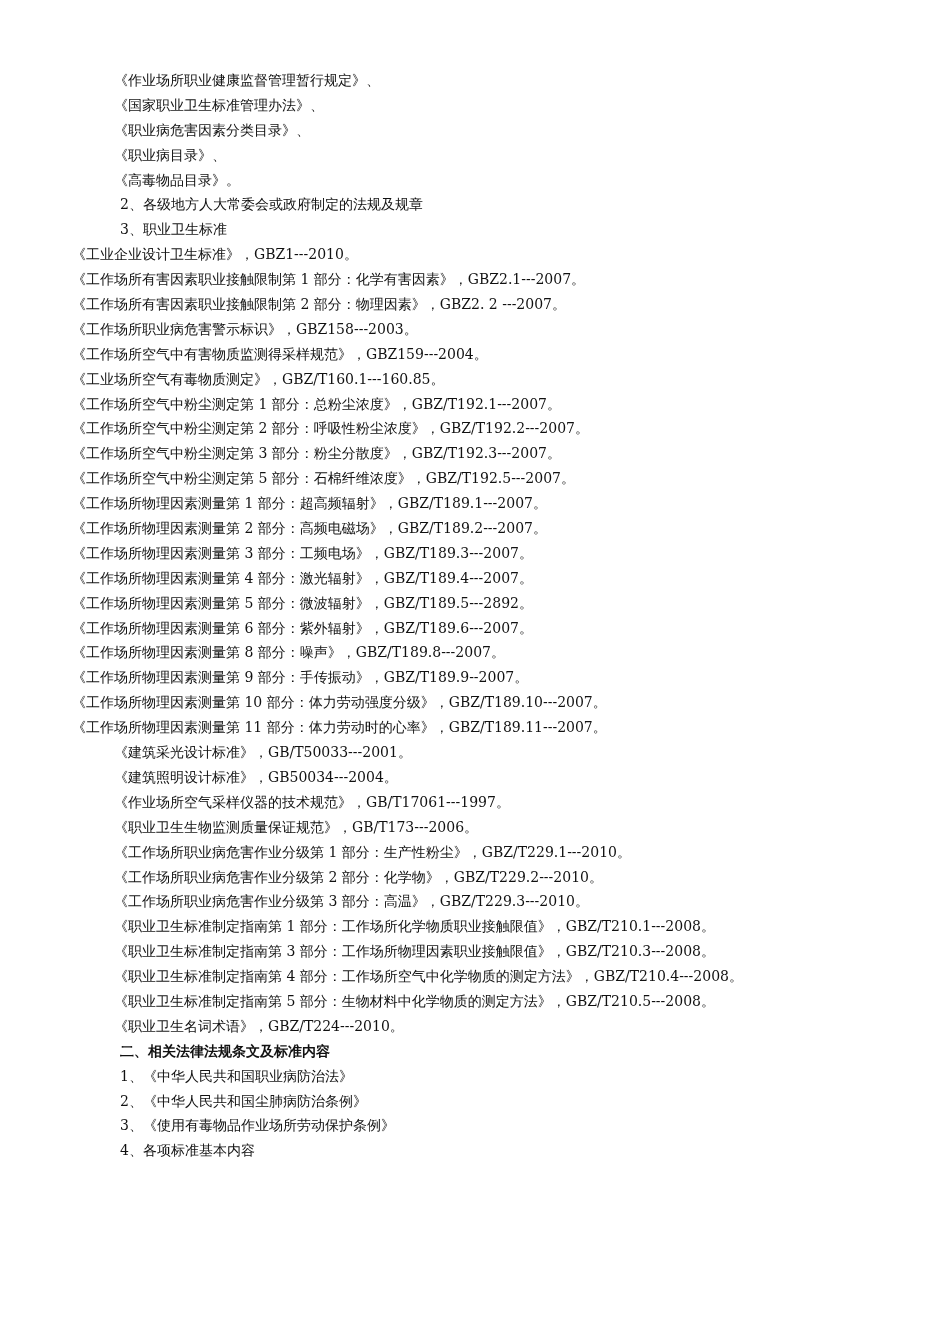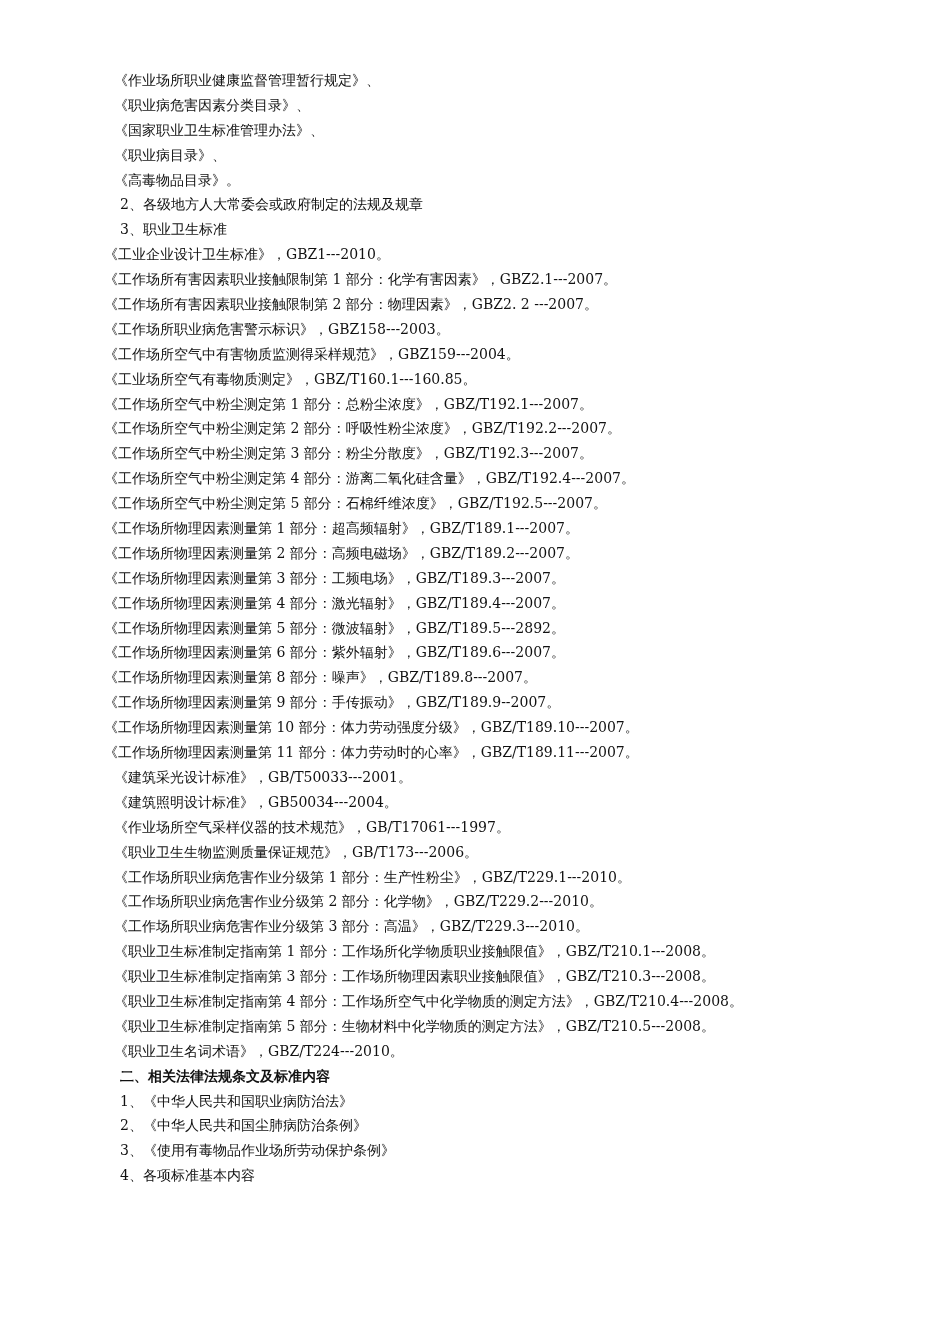--- a/index.html
+++ b/index.html
@@ -2,46 +2,45 @@
 <html><head>
 <meta charset="utf-8">
 <style>
   html, body { margin: 0; padding: 0; background: #ffffff; }
   body { width: 950px; height: 1344px; position: relative; overflow: hidden;
          font-family: "DejaVu Serif", "Liberation Serif", serif; color: #111; }
   .page { position: absolute; left: 0; top: 68px; width: 784px; }
   .line { height: 24.9px; line-height: 24.9px; font-size: 14px; white-space: nowrap; }
   .ind0 { padding-left: 114px; }
   .ind1 { padding-left: 120px; }
-  .ind2 { padding-left: 104px; }
+  .ind2 { padding-left: 72px; }
   .bold { font-weight: bold; font-family: "DejaVu Sans", "Liberation Sans", sans-serif; }
 </style>
 </head>
 <body>
 
 <div class="page">
   <div class="line ind0">《作业场所职业健康监督管理暂行规定》、</div>
+  <div class="line ind0">《国家职业卫生标准管理办法》、</div>
   <div class="line ind0">《职业病危害因素分类目录》、</div>
-  <div class="line ind0">《国家职业卫生标准管理办法》、</div>
   <div class="line ind0">《职业病目录》、</div>
   <div class="line ind0">《高毒物品目录》。</div>
   <div class="line ind1">2、各级地方人大常委会或政府制定的法规及规章</div>
   <div class="line ind1">3、职业卫生标准</div>
 
   <div>
     <div class="line ind2">《工业企业设计卫生标准》，GBZ1---2010。</div>
     <div class="line ind2">《工作场所有害因素职业接触限制第 1 部分：化学有害因素》，GBZ2.1---2007。</div>
     <div class="line ind2">《工作场所有害因素职业接触限制第 2 部分：物理因素》，GBZ2. 2 ---2007。</div>
     <div class="line ind2">《工作场所职业病危害警示标识》，GBZ158---2003。</div>
     <div class="line ind2">《工作场所空气中有害物质监测得采样规范》，GBZ159---2004。</div>
     <div class="line ind2">《工业场所空气有毒物质测定》，GBZ/T160.1---160.85。</div>
     <div class="line ind2">《工作场所空气中粉尘测定第 1 部分：总粉尘浓度》，GBZ/T192.1---2007。</div>
     <div class="line ind2">《工作场所空气中粉尘测定第 2 部分：呼吸性粉尘浓度》，GBZ/T192.2---2007。</div>
     <div class="line ind2">《工作场所空气中粉尘测定第 3 部分：粉尘分散度》，GBZ/T192.3---2007。</div>
-    <div class="line ind2">《工作场所空气中粉尘测定第 4 部分：游离二氧化硅含量》，GBZ/T192.4---2007。</div>
     <div class="line ind2">《工作场所空气中粉尘测定第 5 部分：石棉纤维浓度》，GBZ/T192.5---2007。</div>
     <div class="line ind2">《工作场所物理因素测量第 1 部分：超高频辐射》，GBZ/T189.1---2007。</div>
     <div class="line ind2">《工作场所物理因素测量第 2 部分：高频电磁场》，GBZ/T189.2---2007。</div>
     <div class="line ind2">《工作场所物理因素测量第 3 部分：工频电场》，GBZ/T189.3---2007。</div>
     <div class="line ind2">《工作场所物理因素测量第 4 部分：激光辐射》，GBZ/T189.4---2007。</div>
     <div class="line ind2">《工作场所物理因素测量第 5 部分：微波辐射》，GBZ/T189.5---2892。</div>
     <div class="line ind2">《工作场所物理因素测量第 6 部分：紫外辐射》，GBZ/T189.6---2007。</div>
     <div class="line ind2">《工作场所物理因素测量第 8 部分：噪声》，GBZ/T189.8---2007。</div>
     <div class="line ind2">《工作场所物理因素测量第 9 部分：手传振动》，GBZ/T189.9--2007。</div>
     <div class="line ind2">《工作场所物理因素测量第 10 部分：体力劳动强度分级》，GBZ/T189.10---2007。</div>

